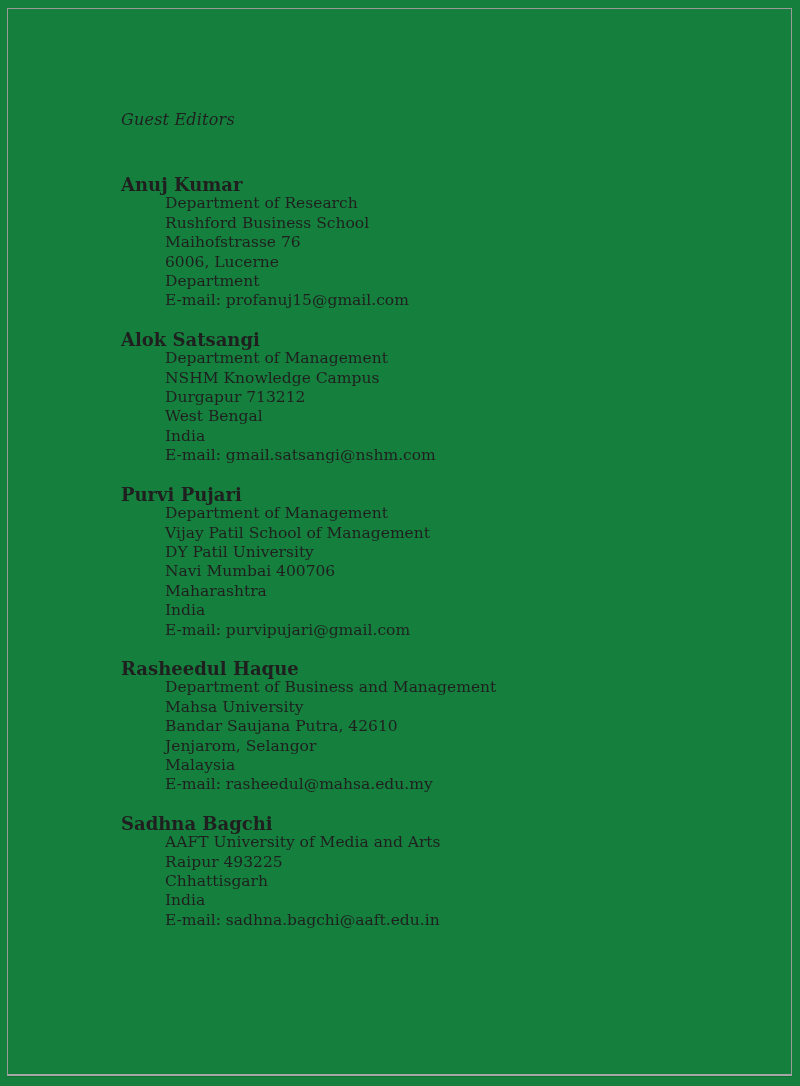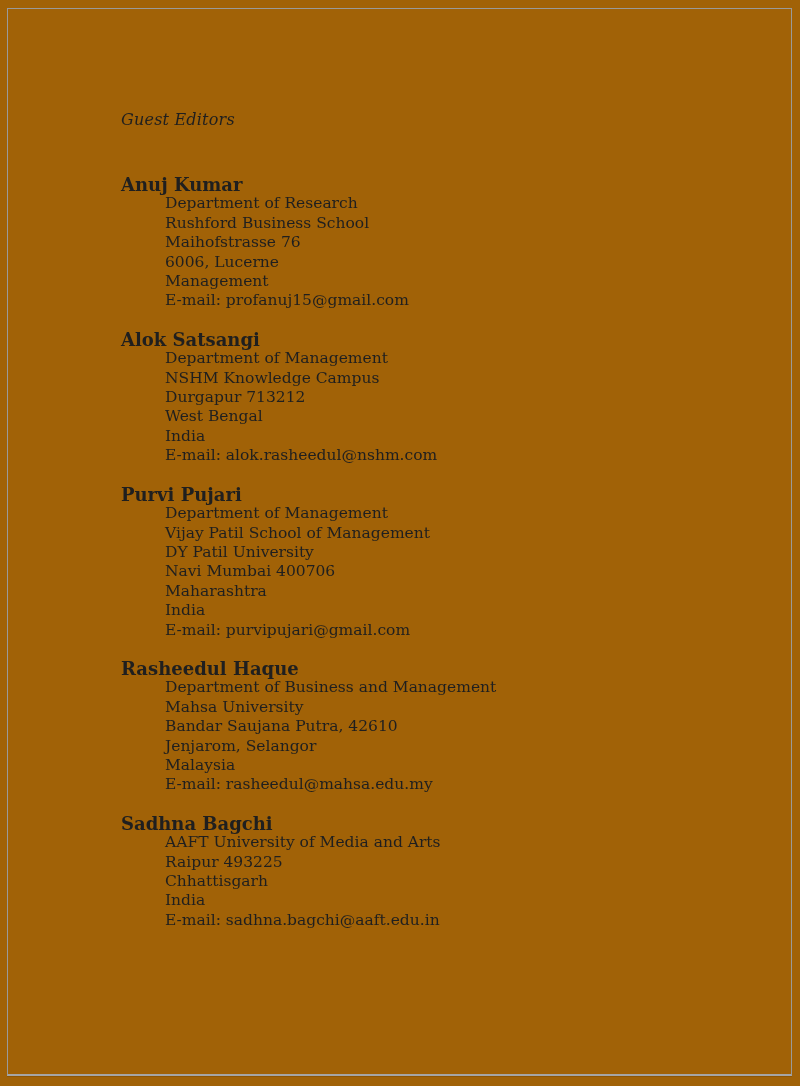--- a/index.html
+++ b/index.html
@@ -4,21 +4,21 @@
 <style>
   html, body {
     margin: 0;
     padding: 0;
     background: #ffffff;
   }
   .page {
     position: relative;
     width: 800px;
     height: 1086px;
-    background: #a16207;
+    background: #15803d;
     overflow: hidden;
     font-family: "DejaVu Serif", "Liberation Serif", serif;
     color: #1f1f1f;
   }
   .frame {
     position: absolute;
     left: 7px;
     top: 8px;
     width: 785px;
     height: 1068px;
@@ -63,32 +63,32 @@
   <div class="content">
 
     <div class="section-title">Guest Editors</div>
 
     <div class="editor-block">
       <div class="editor-name">Anuj Kumar</div>
       <div class="address-line">Department of Research</div>
       <div class="address-line">Rushford Business School</div>
       <div class="address-line">Maihofstrasse 76</div>
       <div class="address-line">6006, Lucerne</div>
-      <div class="address-line">Management</div>
+      <div class="address-line">Department</div>
       <div class="address-line">E-mail: profanuj15@gmail.com</div>
     </div>
 
     <div class="editor-block">
       <div class="editor-name">Alok Satsangi</div>
       <div class="address-line">Department of Management</div>
       <div class="address-line">NSHM Knowledge Campus</div>
       <div class="address-line">Durgapur 713212</div>
       <div class="address-line">West Bengal</div>
       <div class="address-line">India</div>
-      <div class="address-line">E-mail: alok.rasheedul@nshm.com</div>
+      <div class="address-line">E-mail: gmail.satsangi@nshm.com</div>
     </div>
 
     <div class="editor-block">
       <div class="editor-name">Purvi Pujari</div>
       <div class="address-line">Department of Management</div>
       <div class="address-line">Vijay Patil School of Management</div>
       <div class="address-line">DY Patil University</div>
       <div class="address-line">Navi Mumbai 400706</div>
       <div class="address-line">Maharashtra</div>
       <div class="address-line">India</div>

